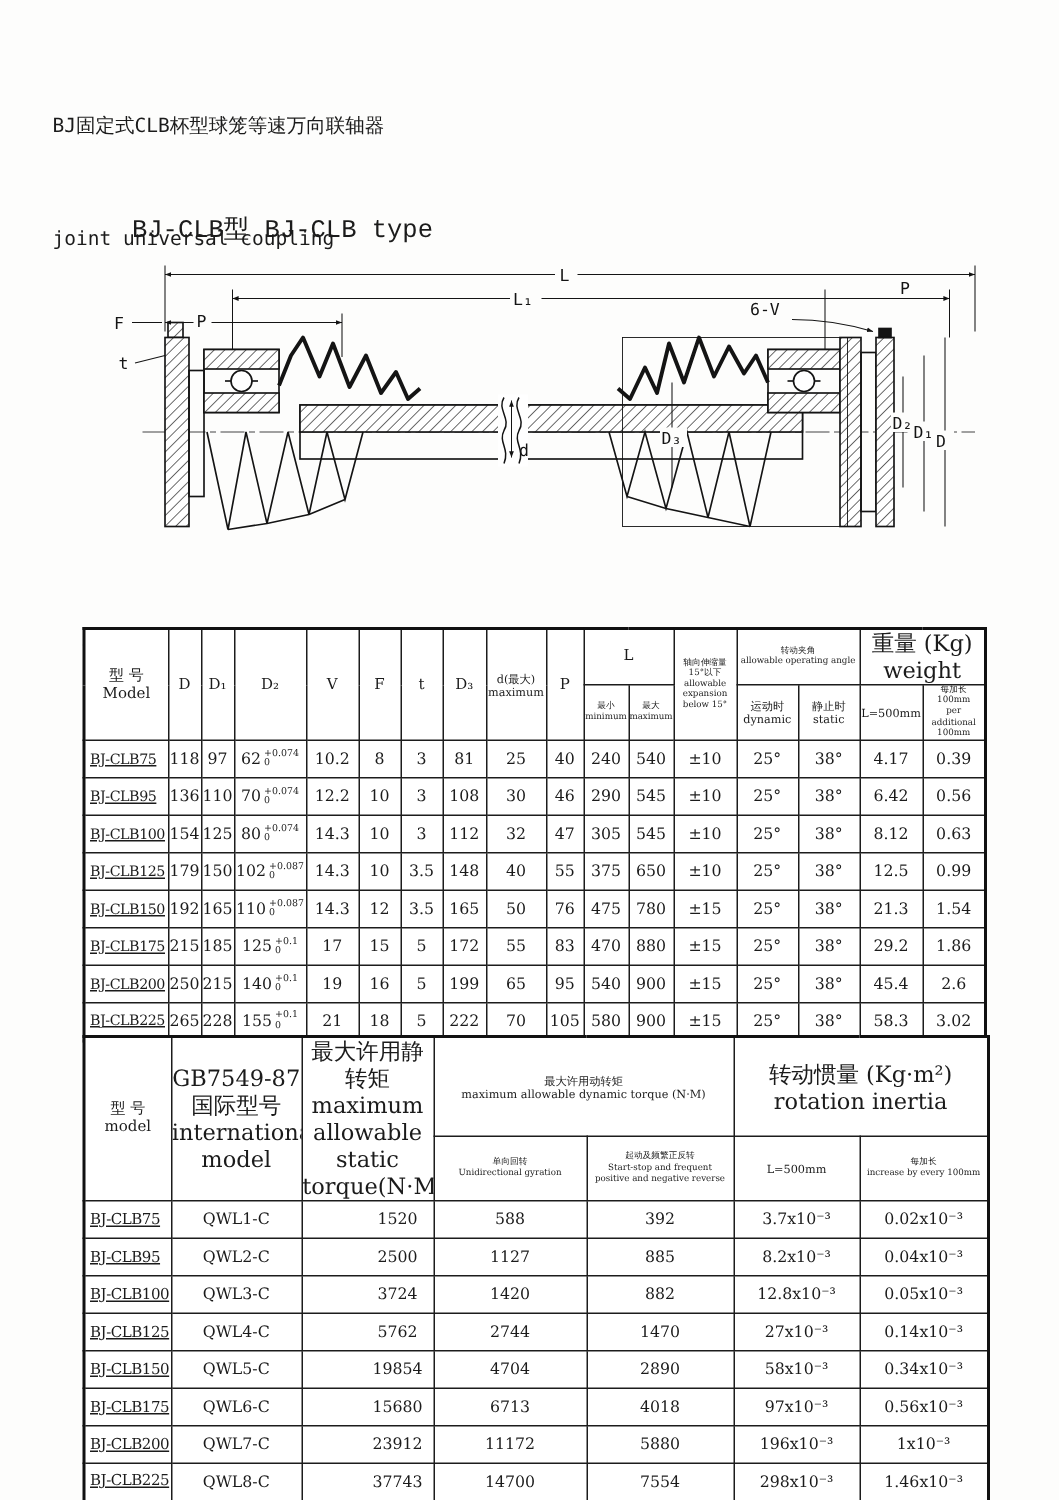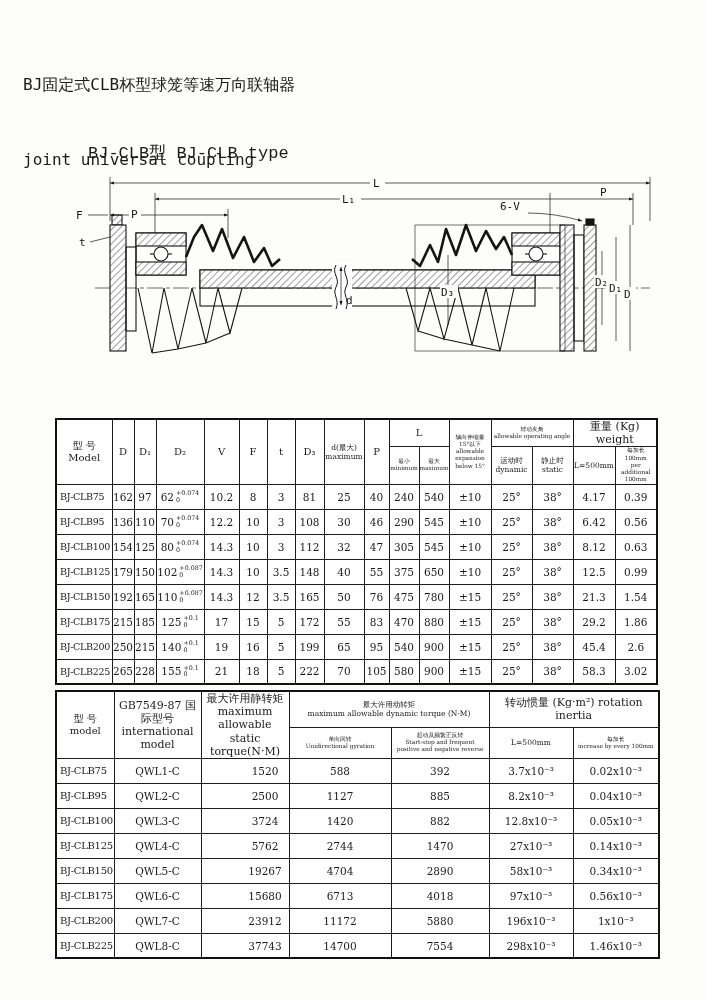--- a/index.html
+++ b/index.html
@@ -1,42 +1,42 @@
 <!DOCTYPE html>
 <html><head>
 <meta charset="utf-8">
 <style>
   html,body{margin:0;padding:0;background:#e8e8e8;}
   .page{position:relative;width:706px;height:1000px;background:#fdfdfc;overflow:hidden;
         font-family:"DejaVu Serif",serif;color:#1b1b1b;}
   
-  .title-block{position:absolute;left:23px;top:22px;font-family:"DejaVu Sans Mono",monospace;
-               font-size:16px;line-height:25px;white-space:pre;}
+  .title-block{position:absolute;left:35px;top:22px;font-family:"DejaVu Sans Mono",monospace;
+               font-size:13px;line-height:25px;white-space:pre;}
   .drawing-title{position:absolute;left:88px;top:141px;font-family:Liberation Mono, monospace;
                font-size:17px;}
   .unit-note{position:absolute;left:55px;top:420px;font-family:Liberation Sans, sans-serif;
                font-size:11px;}
   
   .drawing{position:absolute;left:50px;top:163px;}
   svg text{font-family:"DejaVu Sans Mono",monospace;font-size:11px;fill:#141414;}
   
   table{border-collapse:collapse;table-layout:fixed;background:#fff;}
   .t1{position:absolute;left:55px;top:418px;width:603px;border:2px solid #111;}
   .t2{position:absolute;left:55px;top:690px;width:603px;border:2px solid #111;}
   th,td{border:1px solid #1c1c1c;text-align:center;vertical-align:middle;padding:0;overflow:hidden;}
   th{font-weight:normal;white-space:pre-line;line-height:1.2;font-size:10px;}
   .t1 thead tr{height:26px;}
   .t1 tbody tr{height:25px;}
   .t2 thead tr{height:24px;}
   .t2 tbody tr{height:25px;}
   td{font-size:10.5px;}
-  td.model{text-align:left;padding-left:3px;font-size:9.5px;letter-spacing:-0.3px;white-space:nowrap;}
+  td.model{text-align:left;padding-left:3px;font-size:9.5px;letter-spacing:-0.3px;white-space:nowrap;text-decoration:underline;}
   th.tiny{font-size:5.8px;line-height:1.25;}
   th.small{font-size:7.5px;text-align:center;}
-  th.med{font-size:11px;}
+  th.med{font-size:15px;}
   td.d2{white-space:nowrap;}
   .d2wrap{display:inline-flex;align-items:center;justify-content:flex-end;gap:2px;}
   .tol{display:inline-flex;flex-direction:column;font-size:6.3px;line-height:1.05;text-align:left;}
   td.big{font-size:13.5px;padding-left:40px;}
   .t2 td{font-size:10.5px;}
   .t2 td.model{font-size:10px;}
 </style>
 </head>
 <body>
 
@@ -210,21 +210,21 @@
 static</th>
         <th class="small">L=500mm</th>
         <th class="tiny">每加长 100mm
 per additional
 100mm</th>
       </tr>
     </thead>
     <tbody>
         <tr>
           <td class="model">BJ-CLB75</td>
-          <td>162</td>
+          <td>118</td>
           <td>97</td>
           <td class="d2"><span class="d2wrap">
               <span>62</span>
               <span class="tol">
                 <span>+0.074</span>
                 <span>0</span>
               </span>
             </span></td>
           <td>10.2</td>
           <td>8</td>
@@ -485,21 +485,21 @@
           <td>QWL4-C</td>
           <td class="big">5762</td>
           <td>2744</td>
           <td>1470</td>
           <td>27x10⁻³</td>
           <td>0.14x10⁻³</td>
         </tr>
         <tr>
           <td class="model">BJ-CLB150</td>
           <td>QWL5-C</td>
-          <td class="big">19267</td>
+          <td class="big">19854</td>
           <td>4704</td>
           <td>2890</td>
           <td>58x10⁻³</td>
           <td>0.34x10⁻³</td>
         </tr>
         <tr>
           <td class="model">BJ-CLB175</td>
           <td>QWL6-C</td>
           <td class="big">15680</td>
           <td>6713</td>

